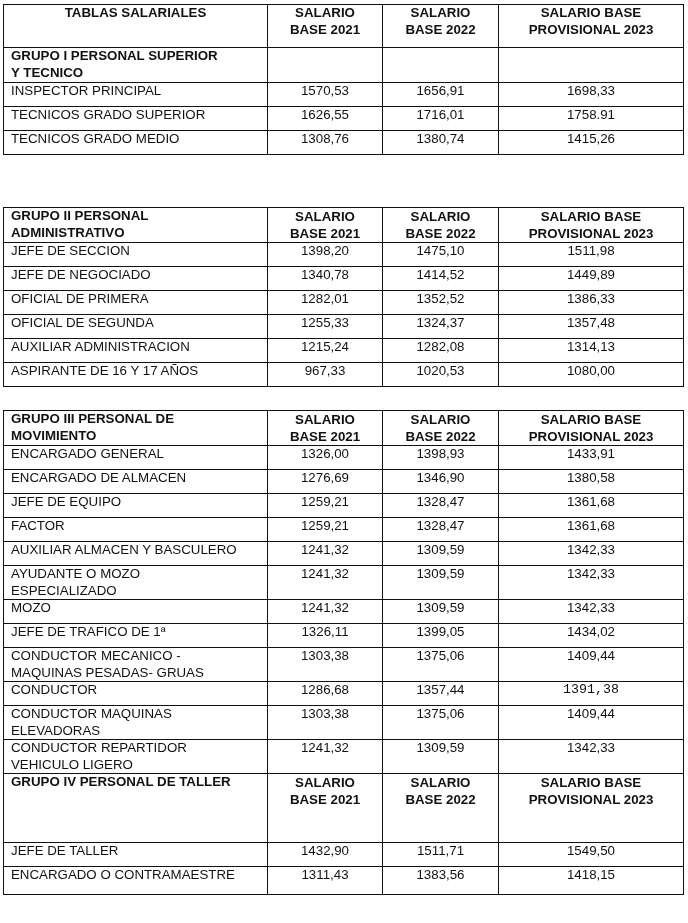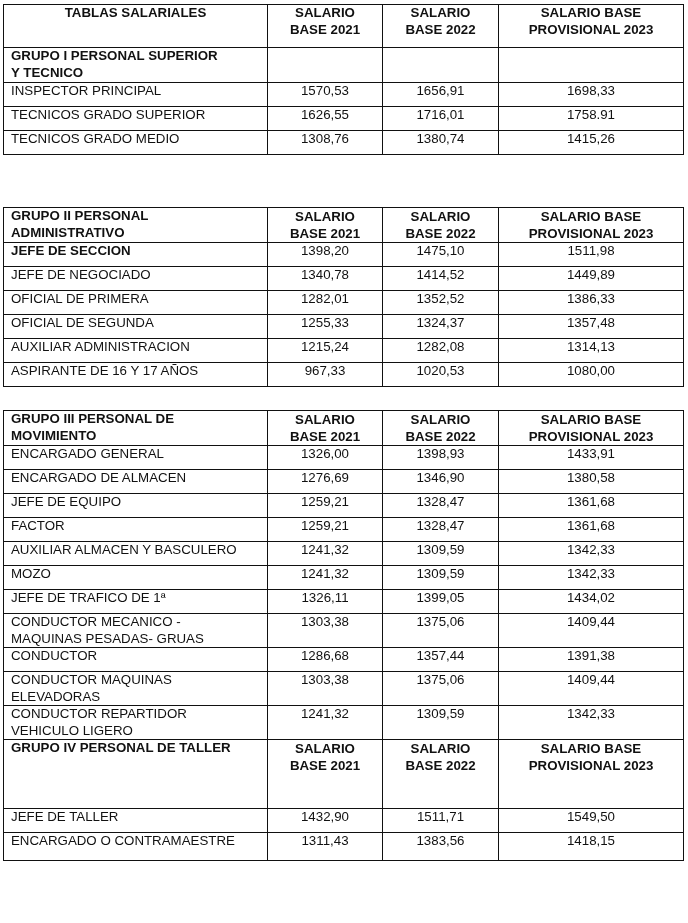--- a/index.html
+++ b/index.html
@@ -79,21 +79,21 @@
       <col class="c4">
     </colgroup>
   <tbody>
       <tr class="hgrp">
     <td class="grp" style="padding-right:100px;">GRUPO II PERSONAL ADMINISTRATIVO</td>
     <td class="hdr" style="padding-top:1px;"><span>SALARIO</span><br><span>BASE  2021</span></td>
     <td class="hdr" style="padding-top:1px;"><span>SALARIO</span><br><span>BASE  2022</span></td>
     <td class="hdr" style="padding-top:1px;"><span>SALARIO BASE</span><br><span>PROVISIONAL 2023</span></td>
   </tr>
   <tr class="r">
-    <td class="lbl" style="padding-top:0;font-weight:bold;">JEFE DE SECCION</td>
+    <td class="lbl" style="padding-top:0;">JEFE DE SECCION</td>
     <td class="num" style="padding-top:0;">1398,20</td>
     <td class="num" style="padding-top:0;">1475,10</td>
     <td class="num" style="padding-top:0;">1511,98</td>
   </tr>
   <tr class="r">
     <td class="lbl">JEFE DE NEGOCIADO</td>
     <td class="num">1340,78</td>
     <td class="num">1414,52</td>
     <td class="num">1449,89</td>
   </tr>
@@ -161,20 +161,26 @@
     <td class="num">1259,21</td>
     <td class="num">1328,47</td>
     <td class="num">1361,68</td>
   </tr>
   <tr class="r">
     <td class="lbl">AUXILIAR ALMACEN Y BASCULERO</td>
     <td class="num">1241,32</td>
     <td class="num">1309,59</td>
     <td class="num">1342,33</td>
   </tr>
+  <tr class="r2">
+    <td class="lbl" style="padding-right:100px;">AYUDANTE O MOZO ESPECIALIZADO</td>
+    <td class="num">1241,32</td>
+    <td class="num">1309,59</td>
+    <td class="num">1342,33</td>
+  </tr>
   <tr class="r">
     <td class="lbl" style="padding-top:0;">MOZO</td>
     <td class="num" style="padding-top:0;">1241,32</td>
     <td class="num" style="padding-top:0;">1309,59</td>
     <td class="num" style="padding-top:0;">1342,33</td>
   </tr>
   <tr class="r">
     <td class="lbl">JEFE DE TRAFICO DE 1ª</td>
     <td class="num">1326,11</td>
     <td class="num">1399,05</td>
@@ -183,21 +189,21 @@
   <tr class="r2">
     <td class="lbl" style="padding-right:30px;">CONDUCTOR MECANICO - MAQUINAS PESADAS- GRUAS</td>
     <td class="num">1303,38</td>
     <td class="num">1375,06</td>
     <td class="num">1409,44</td>
   </tr>
   <tr class="r">
     <td class="lbl" style="padding-top:0;">CONDUCTOR</td>
     <td class="num" style="padding-top:0;">1286,68</td>
     <td class="num" style="padding-top:0;">1357,44</td>
-    <td class="num" style="padding-top:0;">1391,38</td>
+    <td class="num" style="padding-top:0;font-family:Liberation Mono, monospace;">1391,38</td>
   </tr>
   <tr class="r2">
     <td class="lbl" style="padding-right:68px;">CONDUCTOR MAQUINAS ELEVADORAS</td>
     <td class="num">1303,38</td>
     <td class="num">1375,06</td>
     <td class="num">1409,44</td>
   </tr>
   <tr class="r2">
     <td class="lbl" style="padding-top:0;padding-right:80px;margin-left:19px;">CONDUCTOR REPARTIDOR VEHICULO LIGERO</td>
     <td class="num" style="padding-top:0;">1241,32</td>

